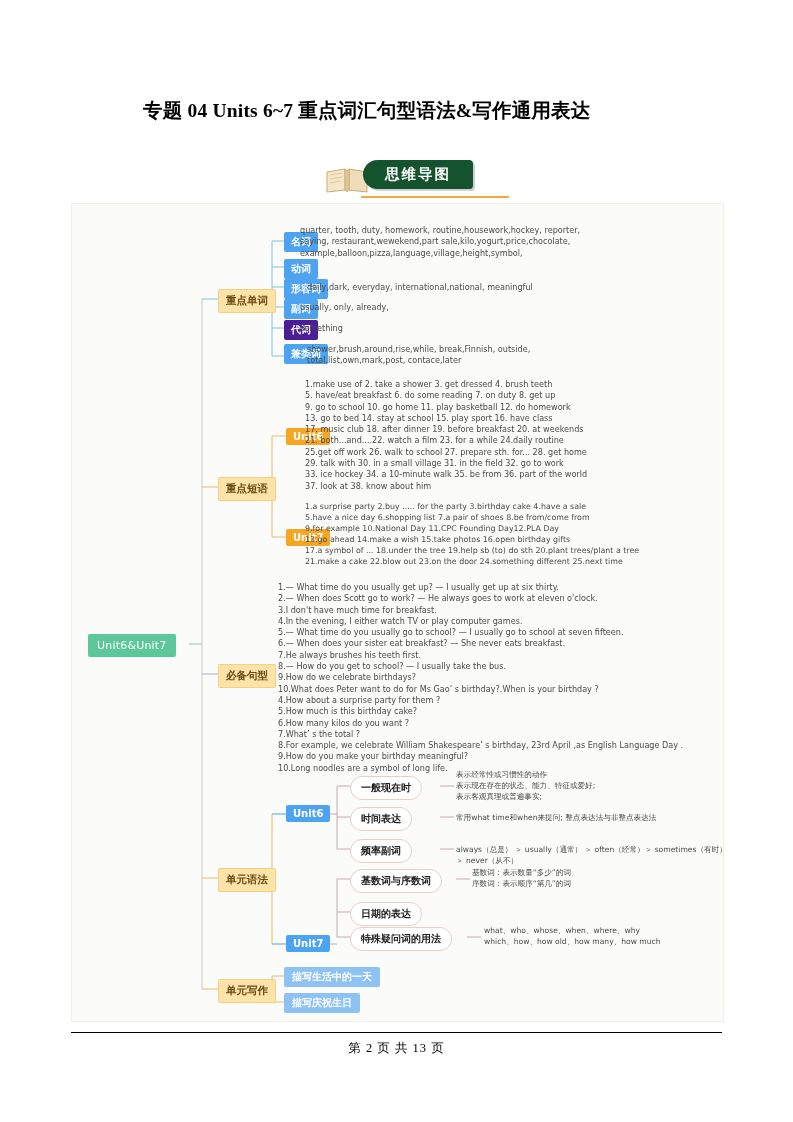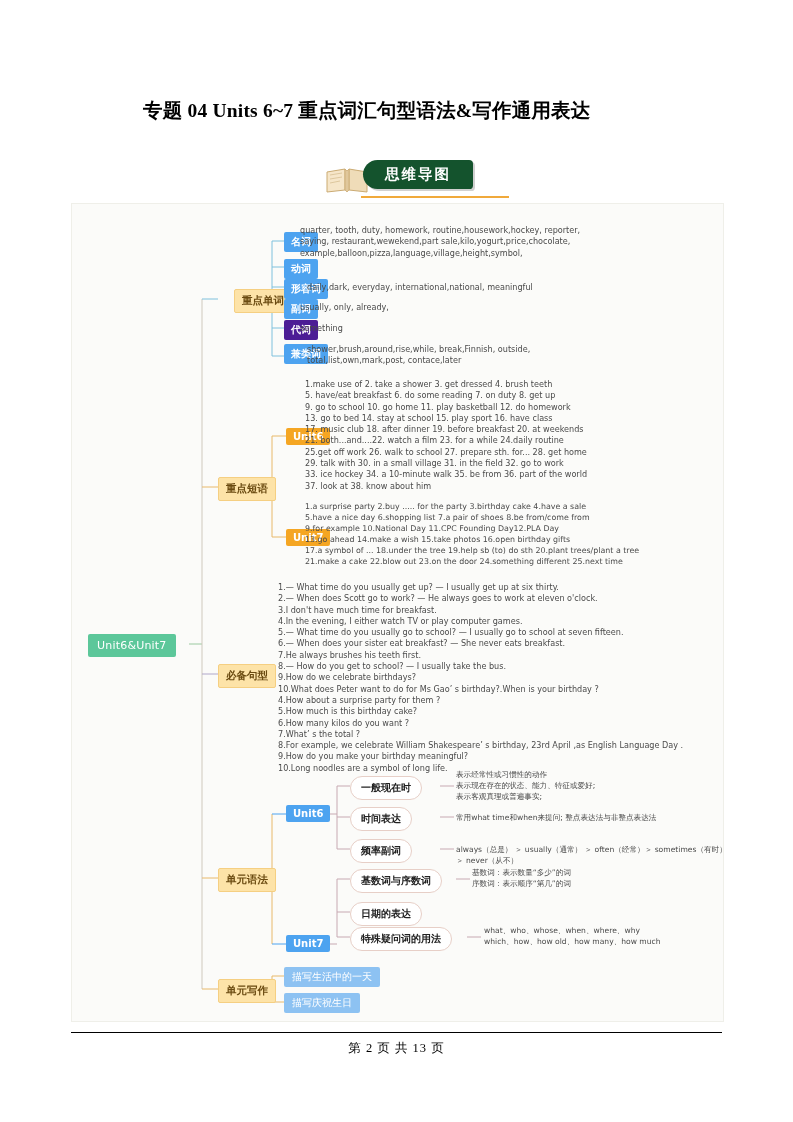--- a/index.html
+++ b/index.html
@@ -67,21 +67,21 @@
   .n-blue-lt{
     background:#4c1d95; color:#ffffff; font-size:10px; font-weight:bold;
     padding:3px 7px; border-radius:2px;
   }
   .n-pill{
     background:#ffffff; color:#222; font-size:10px; font-weight:bold;
     padding:4px 10px; border-radius:12px; border:1px solid #e7cfc7;
   }
   .n-blue-wr{
     background:#8dc2f2; color:#ffffff; font-size:10px;
-    padding:3px 8px; border-radius:2px; font-weight:normal;
+    padding:3px 8px; border-radius:2px; font-weight:bold;
   }
 
   
   .leaf{
     position:absolute;
     font-family:"DejaVu Sans","Liberation Sans",sans-serif;
     font-size:8.1px; line-height:11.3px; color:#4a4a4a;
     white-space:pre-line;
   }
   .leaf.cn{font-size:7.6px; line-height:11.2px;}
@@ -173,21 +173,21 @@
 
         <path d="M188 785 L200 785" stroke="#e8b96a"></path>
         <path d="M200 772 L200 798" stroke="#e8b96a"></path>
         <path d="M200 772 L212 772" stroke="#e8b96a"></path>
         <path d="M200 798 L212 798" stroke="#e8b96a"></path>
       </g>
     </svg>
 
     <div class="node n-root" style="left:16px; top:430px;">Unit6&amp;Unit7</div>
 
-    <div class="node n-orange" style="left:146px; top:85px;margin-left:16px;">重点单词</div>
+    <div class="node n-orange" style="left:146px; top:85px;">重点单词</div>
 
     <div class="node n-blue" style="left:212px; top:28px;">名词</div>
     <div class="leaf" style="left:228px; top:21px; width:420px;">quarter, tooth, duty, homework, routine,housework,hockey, reporter,
 saying, restaurant,wewekend,part sale,kilo,yogurt,price,chocolate,
 example,balloon,pizza,language,village,height,symbol,</div>
 
     <div class="node n-blue" style="left:212px; top:55px;">动词</div>
 
     <div class="node n-blue" style="left:212px; top:75px;">形容词</div>
     <div class="leaf" style="left:235px; top:78px; width:420px;">daily,dark, everyday, international,national, meaningful</div>

